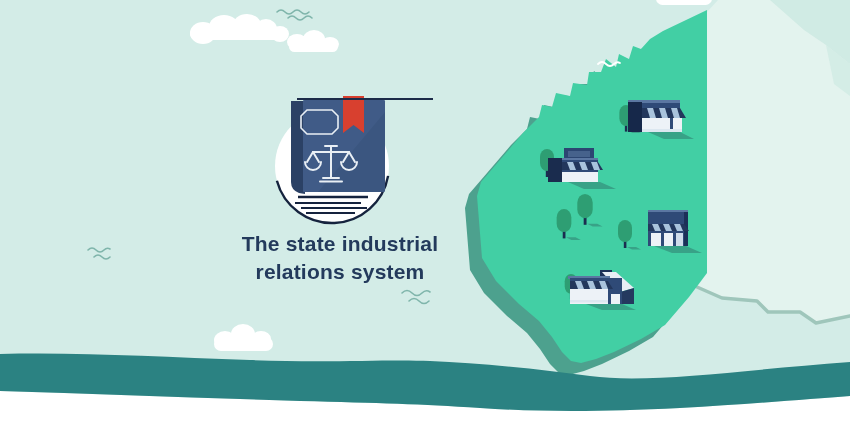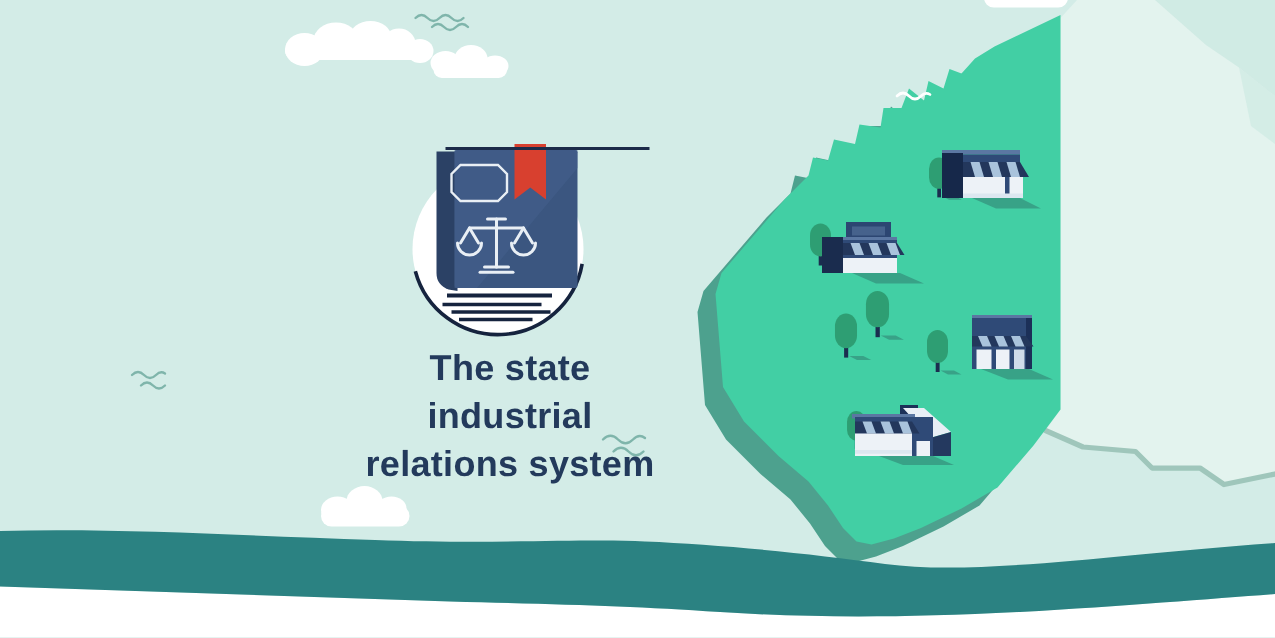--- a/index.html
+++ b/index.html
@@ -1,21 +1,21 @@
 <!DOCTYPE html>
 <html style="--background: #d3ece7; --map_green: #42cfa4; --map_shadow: #4da18e; --australia_light: #e3f3ee; --australia_pale: #cde9e2; --coast_line: #9fc6bb; --wave_teal: #2b8282; --white: #ffffff; --text_navy: #233a5c; --book_cover: #3b5680; --book_spine: #2b4165; --book_outline: #15233e; --bookmark_red: #d8402f; --tree_green: #2e9e73; --building_navy: #2f4a77; --awning_navy: #23375c; --awning_stripe: #a9c3dc;"><head>
 <meta charset="utf-8">
 <style>
   html,body{margin:0;padding:0;}
   body{font-family:"Liberation Sans",sans-serif;}
   .stage{position:relative;width:850px;height:425px;overflow:hidden;background:var(--background,#d3ece7);}
   .stage svg{position:absolute;left:0;top:0;display:block;}
   .title{
     position:absolute;left:232px;top:230px;width:216px;
-    text-align:center;font-size:24px;font-weight:bold;line-height:1.33;
+    text-align:center;font-size:21px;font-weight:bold;line-height:1.33;
     color:var(--text_navy,#233a5c);letter-spacing:.2px;
   }
   
   .f-map{fill:var(--map_green,#42cfa4);}
   .f-mapshadow{fill:var(--map_shadow,#4da18e);}
   .f-light{fill:var(--australia_light,#e3f3ee);}
   .f-pale{fill:var(--australia_pale,#cde9e2);}
   .f-wave{fill:var(--wave_teal,#2b8282);}
   .f-white{fill:var(--white,#ffffff);}
   .f-cover{fill:var(--book_cover,#3b5680);}

